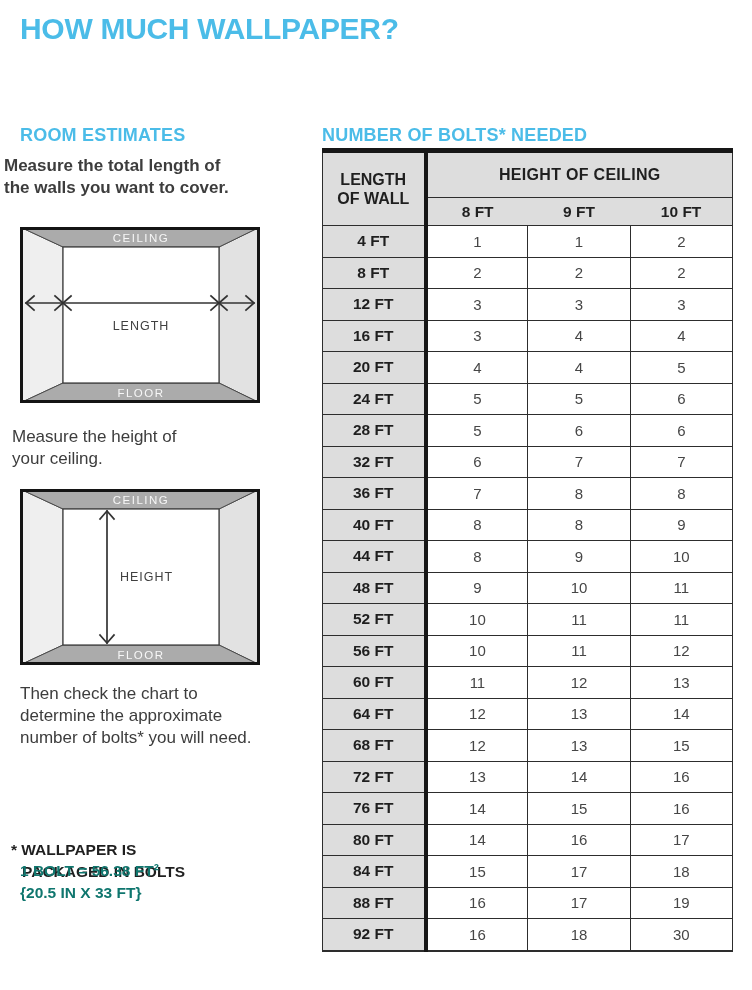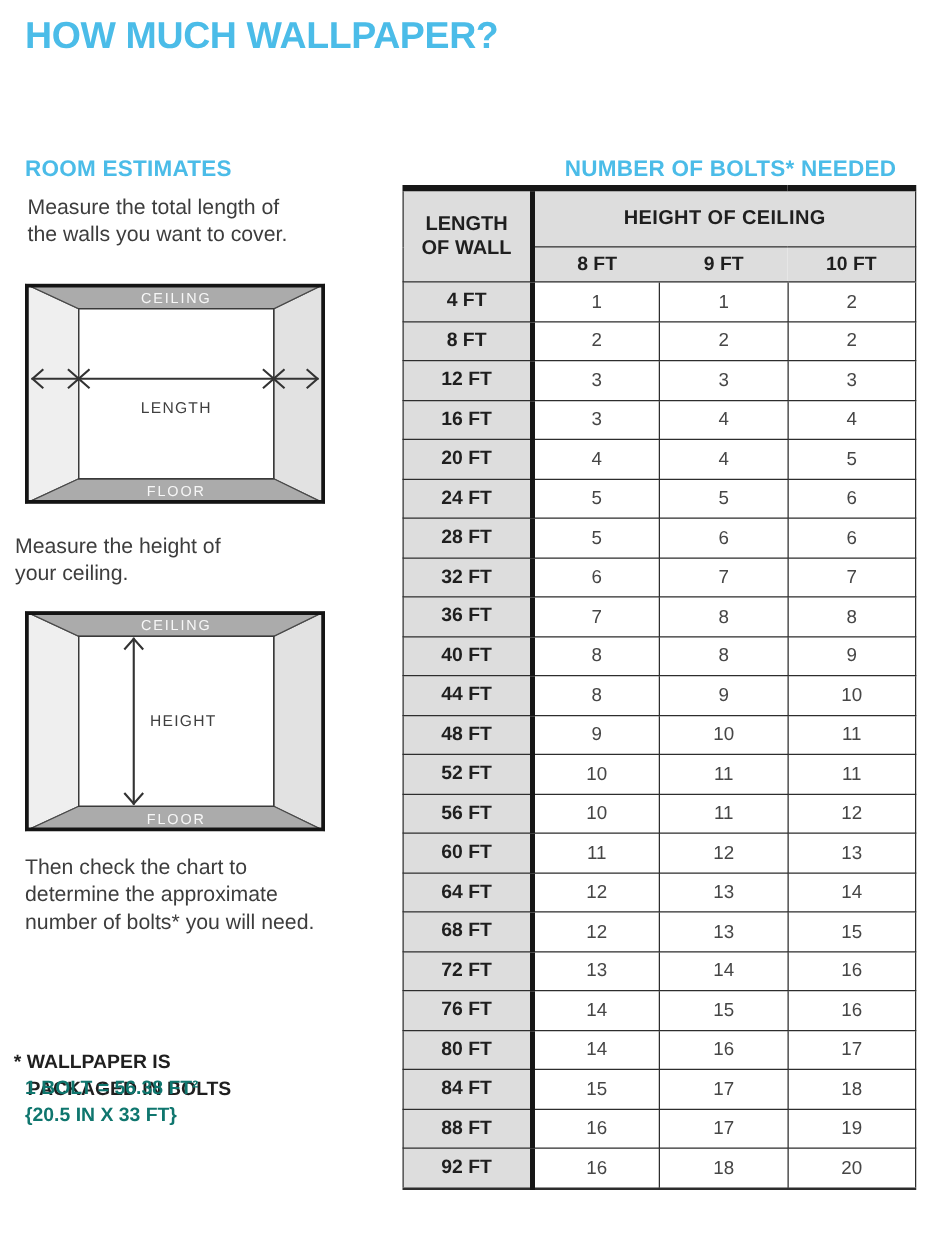--- a/index.html
+++ b/index.html
@@ -9,25 +9,25 @@
   }
   .abs{position:absolute;}
   .title{
     left:20px;top:12px;font-size:30px;font-weight:bold;color:#4BBCE8;
     letter-spacing:-0.3px;margin:0;text-align:right;
   }
   .col-head{
     font-size:18px;font-weight:bold;color:#4BBCE8;letter-spacing:0.2px;
   }
   .left-head{left:20px;top:125px;}
-  .table-head{left:306px;top:125px;width:411px;text-align:right;}
+  .table-head{left:322px;top:125px;width:411px;text-align:left;}
   .para{
     margin:0;font-size:17px;line-height:22px;color:#3d3d3d;white-space:pre-line;
   }
-  .p1{left:22px;top:155px;}
+  .p1{left:4px;top:155px;font-weight:bold;}
   .p2{left:12px;top:426px;}
   .p3{left:20px;top:683px;}
   .footnote{
     left:11px;top:802px;font-size:15.5px;font-weight:bold;color:#1f1f1f;
     line-height:22px;white-space:pre-line;padding-left:11px;text-indent:-11px;margin-top:37px;
   }
   .boltinfo{
     left:20px;top:860px;font-size:15.5px;font-weight:bold;color:#0f766e;
     line-height:22px;white-space:pre-line;
   }
@@ -279,18 +279,18 @@
         <tr>
           <td class="rowlabel">88 FT</td>
           <td class="val">16</td>
           <td class="val">17</td>
           <td class="val">19</td>
         </tr>
         <tr>
           <td class="rowlabel">92 FT</td>
           <td class="val">16</td>
           <td class="val">18</td>
-          <td class="val">20</td>
+          <td class="val">30</td>
         </tr>
       </tbody>
   </table>
 
 </div>
 
 </body></html>

